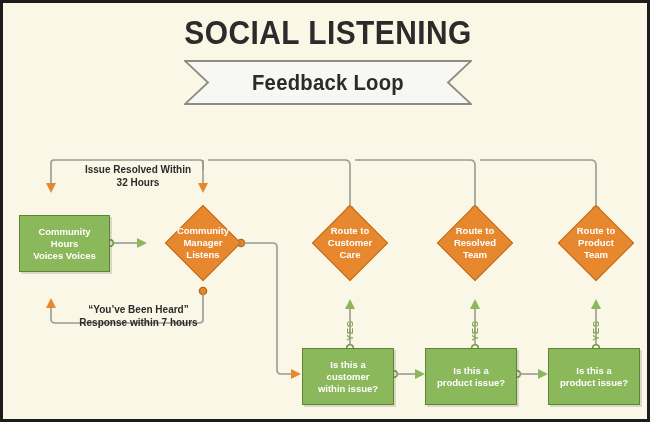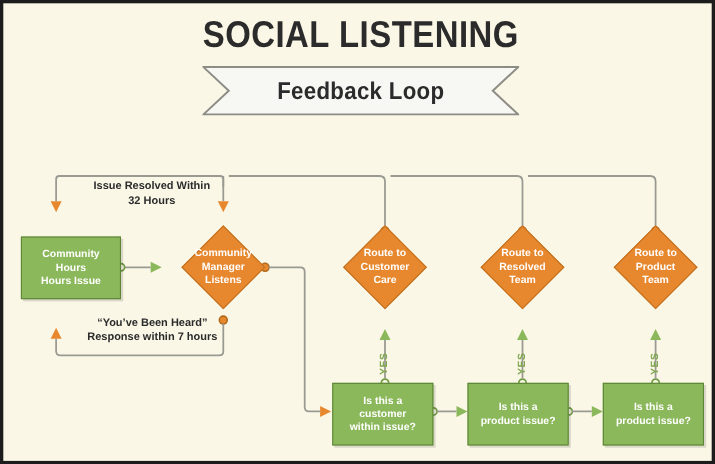--- a/index.html
+++ b/index.html
@@ -213,37 +213,37 @@
     <circle cx="347" cy="207" r="3.6" fill="#E8882E" stroke="#b06a1c" stroke-width="1.4"></circle>
     <circle cx="472" cy="207" r="3.6" fill="#E8882E" stroke="#b06a1c" stroke-width="1.4"></circle>
     <circle cx="593" cy="207" r="3.6" fill="#E8882E" stroke="#b06a1c" stroke-width="1.4"></circle>
   </svg>
 
   <div class="edge-label" style="left:70px; top:160px; width:130px;">
     <div>Issue Resolved Within</div>
     <div>32 Hours</div>
   </div>
 
-  <div class="edge-label" style="left:63px; top:284px; width:145px;">
+  <div class="edge-label" style="left:63px; top:300px; width:145px;">
     <div>“You’ve Been Heard”</div>
     <div>Response within 7 hours</div>
   </div>
 
   <div class="yes-label" style="left:341px; top:338px;">YES</div>
   <div class="yes-label" style="left:466px; top:338px;">YES</div>
   <div class="yes-label" style="left:587px; top:338px;">YES</div>
 
   <div class="no-label" style="left:396px; top:355px;">NO</div>
   <div class="no-label" style="left:519px; top:355px;">NO</div>
 
   <div class="node box" style="left:16px; top:212px; width:91px; height:57px;">
     <div>
       <div>Community</div>
       <div>Hours</div>
-      <div>Hours Issue</div>
+      <div>Voices Voices</div>
     </div>
   </div>
 
   <div class="diamond-wrap" style="left:173px; top:213px; width:54px; height:54px;">
     <div class="diamond-shape"></div>
     <div class="diamond-label" style="width:74px; height:54px; left:-10px;">
       <div>
         <div>Community</div>
         <div>Manager</div>
         <div>Listens</div>

